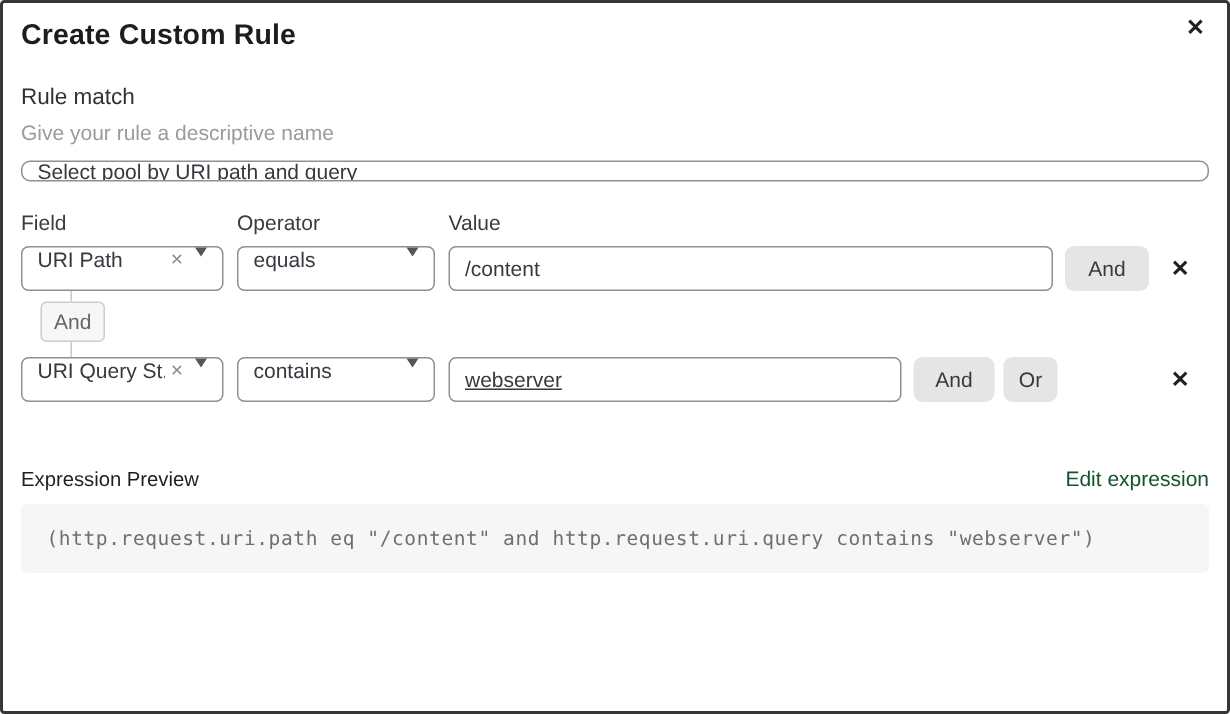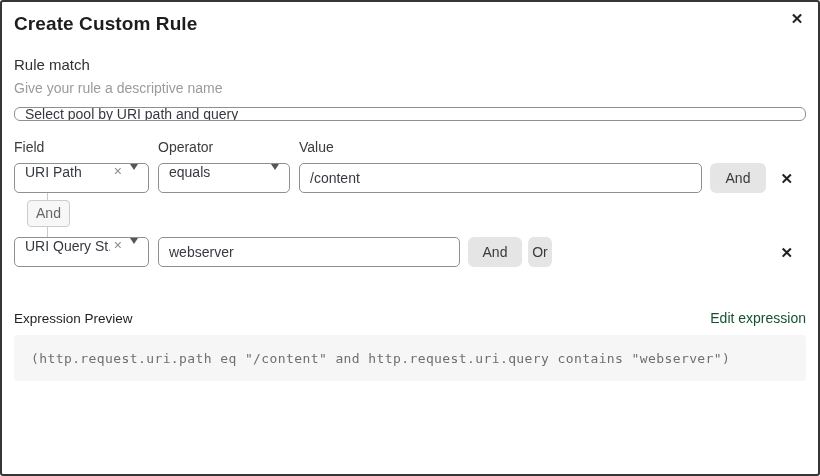--- a/index.html
+++ b/index.html
@@ -118,35 +118,35 @@
     height: 30px;
     border: 1px solid #8f8f8f;
     border-radius: 5px;
     padding: 0 10px;
     font-size: 14px;
     font-family: "Liberation Sans", sans-serif;
     color: #36393f;
     outline: none;
   }
   .value-input.row1 { width: 403px; }
-  .value-input.row2 { width: 302px; }
+  .value-input.row2 { width: 302px; text-decoration: underline; }
   .logic-btn {
     height: 30px;
     border: none;
     border-radius: 6px;
     background: #e5e5e6;
     color: #3a3a3a;
     font-size: 14px;
     font-family: "Liberation Sans", sans-serif;
     cursor: pointer;
     margin-left: 8px;
   }
   .and-btn.row1 { width: 56px; }
   .and-btn.row2 { width: 54px; }
-  .or-btn { width: 24px; margin-left: 6px; }
+  .or-btn { width: 36px; margin-left: 6px; }
   .remove-btn {
     margin-left: auto;
     margin-right: 13px;
     border: none;
     background: transparent;
     font-size: 15px;
     font-weight: 700;
     color: #1f1f1f;
     cursor: pointer;
     padding: 0;
@@ -255,20 +255,24 @@
     </div>
   </div>
 
   
   <div class="condition-row" style="margin-top:0;">
     <div class="select-box field-select">
       <span class="select-text">URI Query St...</span>
       <span class="clear-x">×</span>
       <span class="caret-down"></span>
     </div>
+    <div class="select-box operator-select">
+      <span class="select-text">contains</span>
+      <span class="caret-down"></span>
+    </div>
     <input class="value-input row2" type="text" value="webserver" style="">
     <button class="logic-btn and-btn row2">And</button>
     <button class="logic-btn or-btn">Or</button>
     <button class="remove-btn">✕</button>
   </div>
 
   <div class="expr-header">
     <span class="expr-label">Expression Preview</span>
     <a class="edit-link">Edit expression</a>
   </div>

